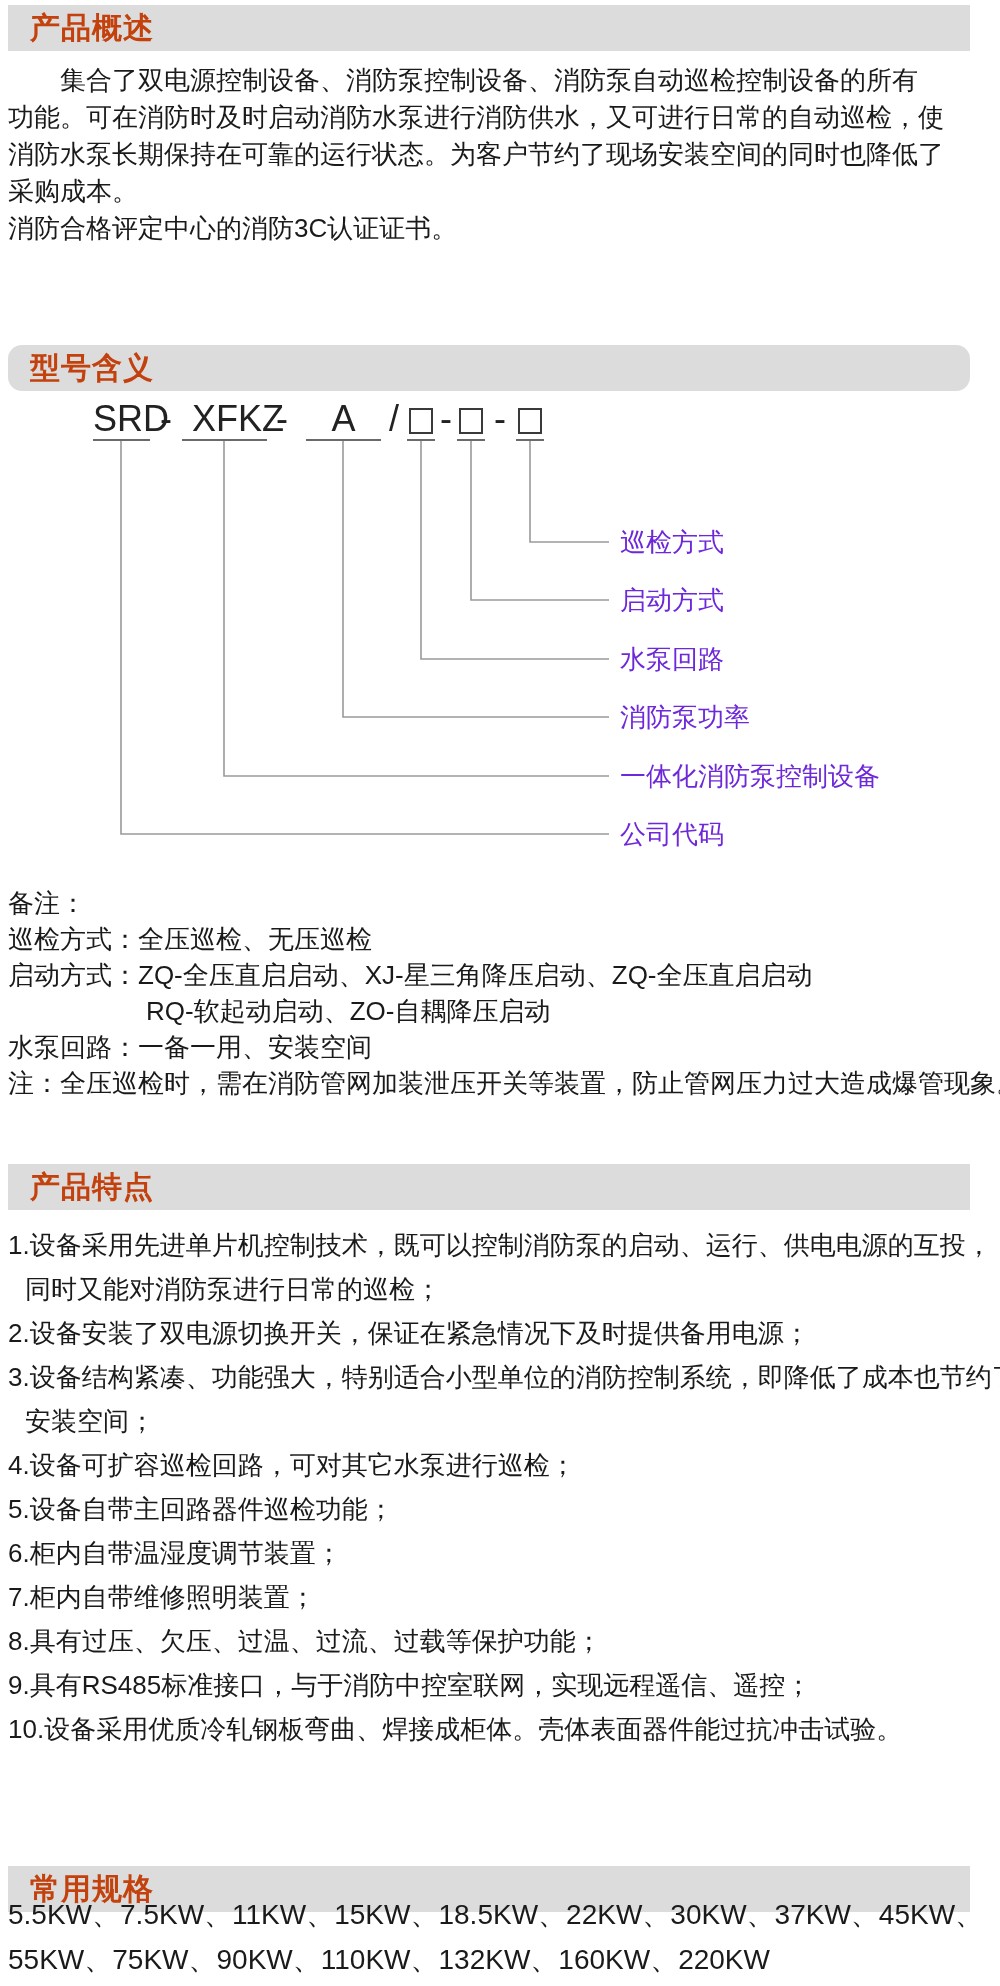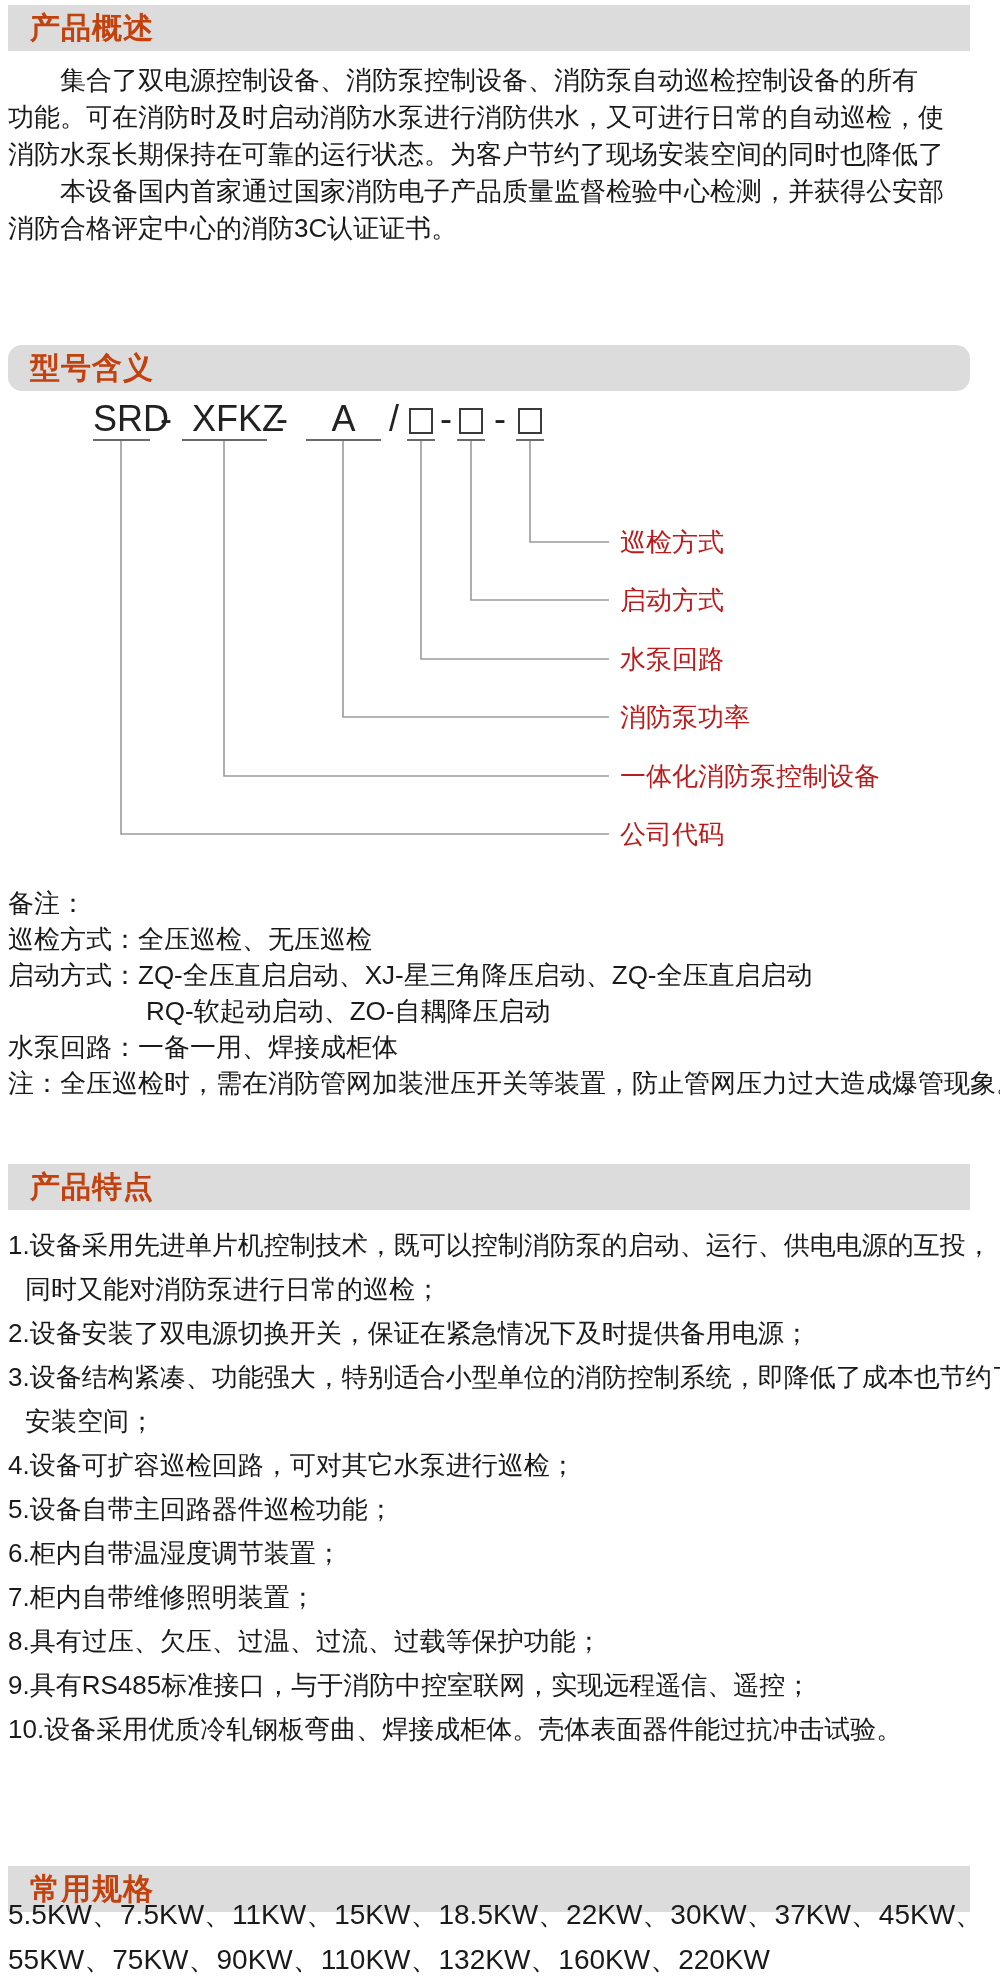--- a/index.html
+++ b/index.html
@@ -24,39 +24,39 @@
   #features .ln{height:44px;line-height:44px;}
   #features .cont{padding-left:17px;}
   #specs .ln{height:45px;line-height:45px;font-size:28px;}
   
   .mc{position:absolute;top:400px;left:0;width:1000px;height:46px;}
   .mc .seg{position:absolute;top:0;font-size:36px;color:#222;text-align:center;line-height:38px;}
   .mc .sep{position:absolute;top:0;font-size:36px;color:#222;text-align:center;line-height:38px;}
   .mc .ul{position:absolute;top:39px;height:0;border-top:2px solid #6a6a6a;}
   .mc .bx{position:absolute;top:8px;width:20px;height:22px;border:2px solid #3a3a3a;background:#fff;}
   .diagram-label{
-    position:absolute;left:620px;font-size:26px;color:#b91c1c;
+    position:absolute;left:620px;font-size:26px;color:#6d28d9;
     white-space:nowrap;line-height:34px;
   }
   svg.connectors{position:absolute;left:0;top:0;pointer-events:none;}
 </style>
 </head>
 <body>
 
 <div id="page">
 
   <div class="band" style="top:5px;">
     <div class="band-title">产品概述</div>
   </div>
 
   <div class="body-block" style="top:62px;">
     <div class="ln ind">集合了双电源控制设备、消防泵控制设备、消防泵自动巡检控制设备的所有</div>
     <div class="ln">功能。可在消防时及时启动消防水泵进行消防供水，又可进行日常的自动巡检，使</div>
     <div class="ln">消防水泵长期保持在可靠的运行状态。为客户节约了现场安装空间的同时也降低了</div>
-    <div class="ln ind">本设备国内首家通过国家消防电子产品质量监督检验中心检测，并获得公安部</div>
+    <div class="ln">采购成本。</div>
     <div class="ln">消防合格评定中心的消防3C认证证书。</div>
   </div>
 
   <div class="band" style="top:345px;border-radius:14px;">
     <div class="band-title">型号含义</div>
   </div>
 
   <div class="mc">
     <span class="seg" style="left:93px;width:57px;">SRD</span>
     <span class="sep" style="left:156px;width:20px;">-</span>
@@ -92,21 +92,21 @@
   <div class="diagram-label" style="top:642px;">水泵回路</div>
   <div class="diagram-label" style="top:700px;">消防泵功率</div>
   <div class="diagram-label" style="top:759px;">一体化消防泵控制设备</div>
   <div class="diagram-label" style="top:817px;">公司代码</div>
 
   <div class="body-block" id="remarks" style="top:885px;">
     <div class="ln">备注：</div>
     <div class="ln">巡检方式：全压巡检、无压巡检</div>
     <div class="ln">启动方式：ZQ-全压直启启动、XJ-星三角降压启动、ZQ-全压直启启动</div>
     <div class="ln ind-rq">RQ-软起动启动、ZO-自耦降压启动</div>
-    <div class="ln">水泵回路：一备一用、焊接成柜体</div>
+    <div class="ln">水泵回路：一备一用、安装空间</div>
     <div class="ln">注：全压巡检时，需在消防管网加装泄压开关等装置，防止管网压力过大造成爆管现象。</div>
   </div>
 
   <div class="band" style="top:1164px;">
     <div class="band-title">产品特点</div>
   </div>
 
   <div class="body-block" id="features" style="top:1223px;">
     <div class="ln">1.设备采用先进单片机控制技术，既可以控制消防泵的启动、运行、供电电源的互投，</div>
     <div class="ln cont">同时又能对消防泵进行日常的巡检；</div>

